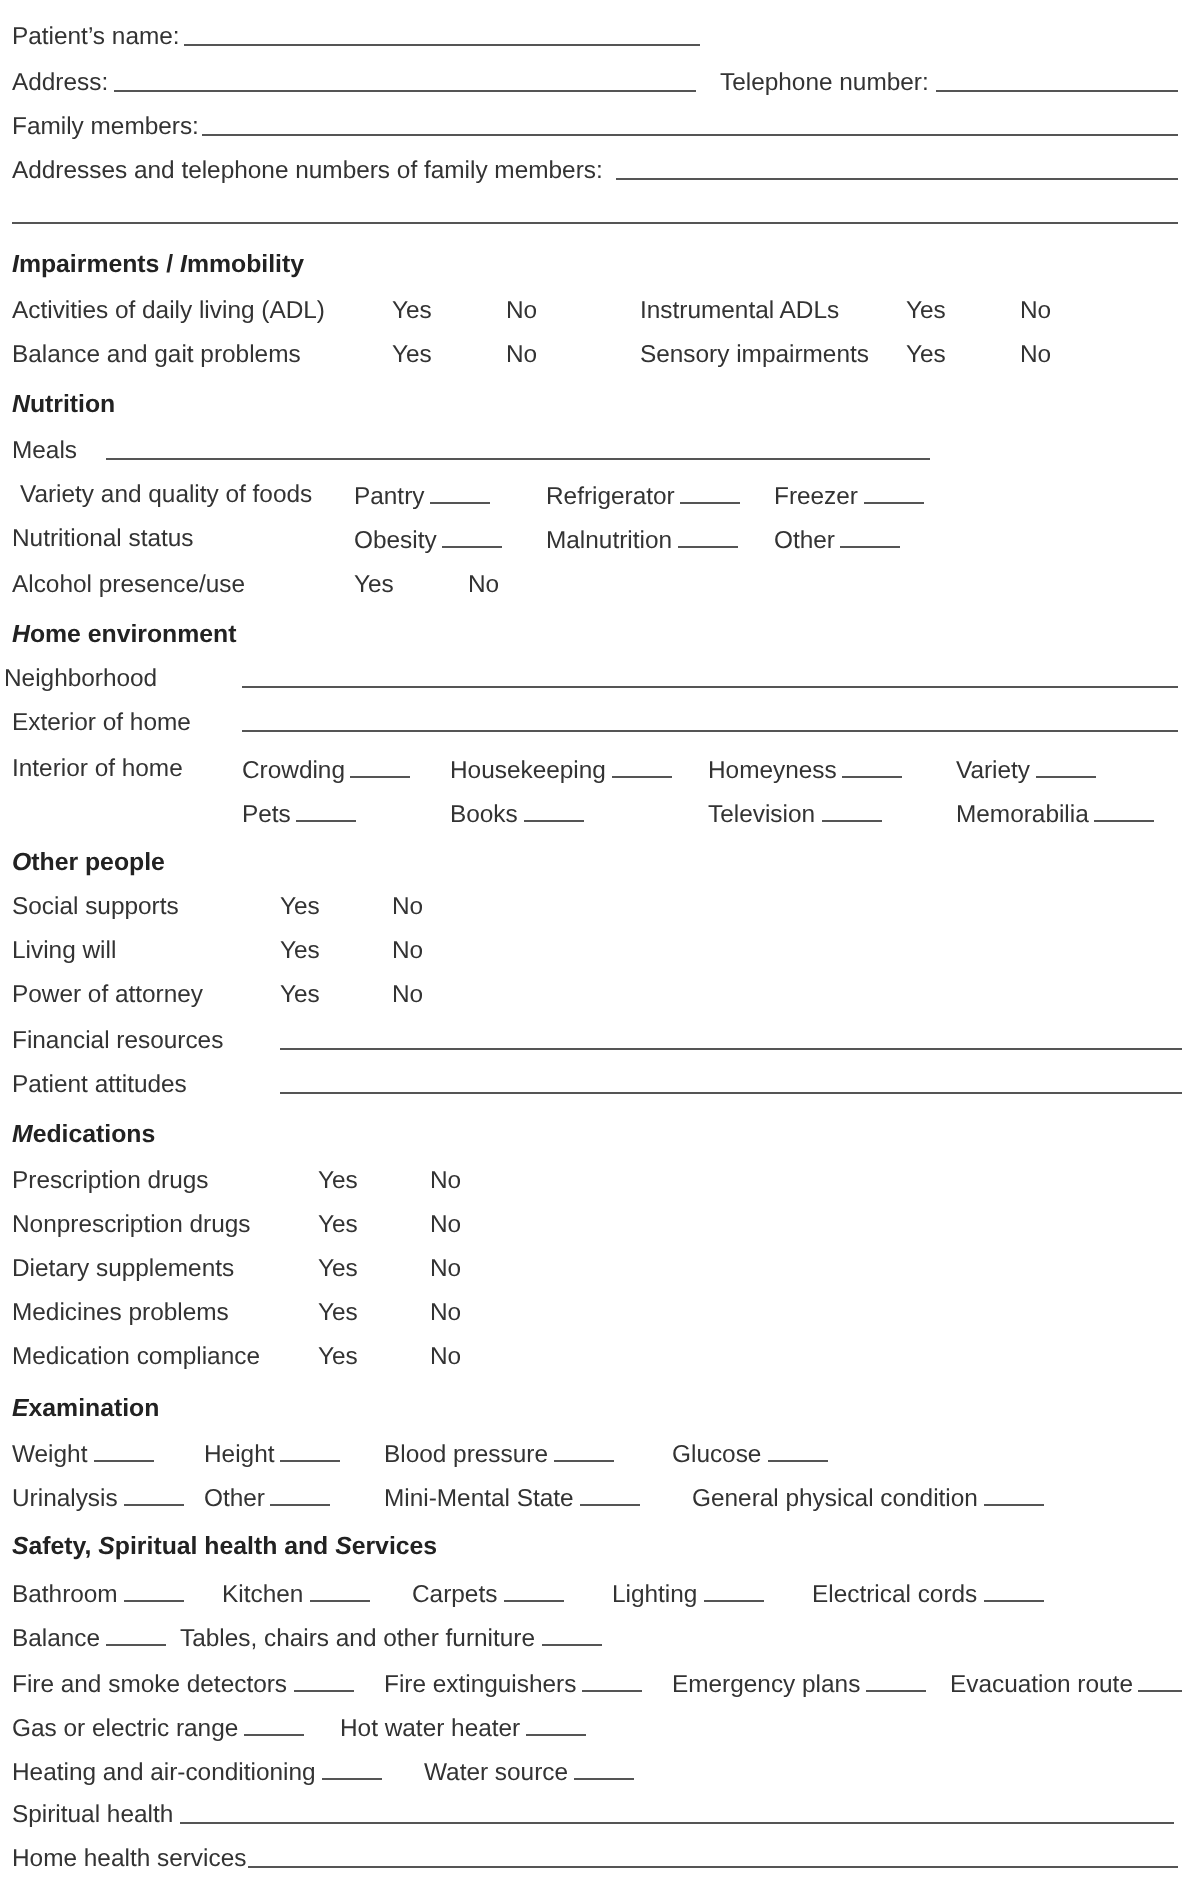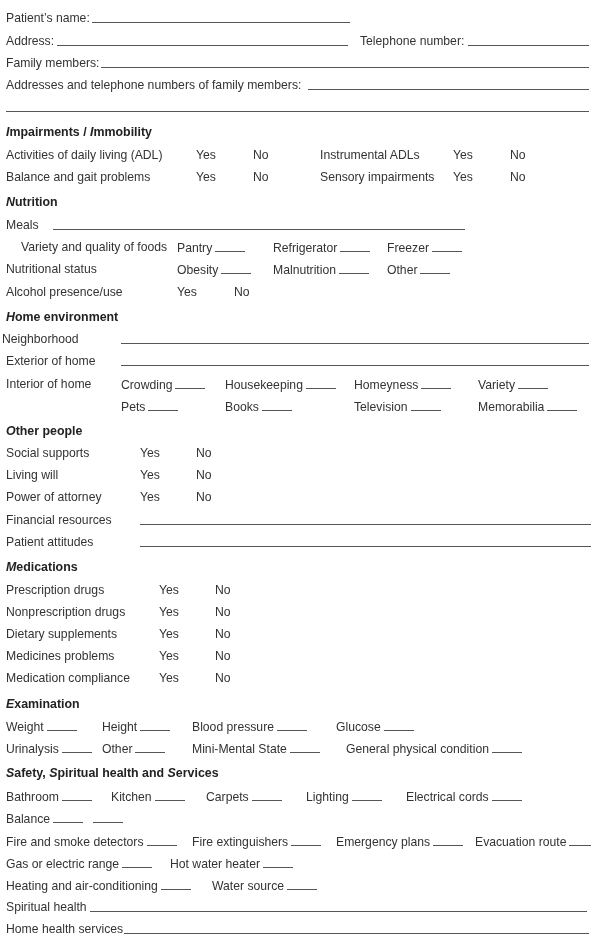--- a/index.html
+++ b/index.html
@@ -43,21 +43,21 @@
 <span class="t" style="left:253px;top:170px">No</span>
 <span class="t" style="left:320px;top:170px">Sensory impairments</span>
 <span class="t" style="left:453px;top:170px">Yes</span>
 <span class="t" style="left:510px;top:170px">No</span>
 
 <div class="h" style="left:6px;top:195px"><i>N</i><span>utrition</span></div>
 
 <span class="t" style="left:6px;top:218px">Meals</span>
 <div class="ln" style="left:53px;top:229px;width:412px"></div>
 
-<span class="t" style="left:21px;top:240px">Variety and quality of foods</span>
+<span class="t" style="left:10px;top:240px">Variety and quality of foods</span>
 <span class="t" style="left:177px;top:240px"><span>Pantry</span><span class="blank"></span></span>
 <span class="t" style="left:273px;top:240px"><span>Refrigerator</span><span class="blank"></span></span>
 <span class="t" style="left:387px;top:240px"><span>Freezer</span><span class="blank"></span></span>
 
 <span class="t" style="left:6px;top:262px">Nutritional status</span>
 <span class="t" style="left:177px;top:262px"><span>Obesity</span><span class="blank"></span></span>
 <span class="t" style="left:273px;top:262px"><span>Malnutrition</span><span class="blank"></span></span>
 <span class="t" style="left:387px;top:262px"><span>Other</span><span class="blank"></span></span>
 
 <span class="t" style="left:6px;top:285px">Alcohol presence/use</span>
@@ -139,21 +139,21 @@
 
 <div class="h" style="left:6px;top:766px"><i>S</i><span>afety, </span><i>S</i><span>piritual health and </span><i>S</i><span>ervices</span></div>
 
 <span class="t" style="left:6px;top:789px"><span>Bathroom</span><span class="blank"></span></span>
 <span class="t" style="left:111px;top:789px"><span>Kitchen</span><span class="blank"></span></span>
 <span class="t" style="left:206px;top:789px"><span>Carpets</span><span class="blank"></span></span>
 <span class="t" style="left:306px;top:789px"><span>Lighting</span><span class="blank"></span></span>
 <span class="t" style="left:406px;top:789px"><span>Electrical cords</span><span class="blank"></span></span>
 
 <span class="t" style="left:6px;top:811px"><span>Balance</span><span class="blank"></span></span>
-<span class="t" style="left:90px;top:811px"><span class="blank"></span></span>
+<span class="t" style="left:90px;top:811px"><span>Tables, chairs and other furniture</span><span class="blank"></span></span>
 
 <span class="t" style="left:6px;top:834px"><span>Fire and smoke detectors</span><span class="blank"></span></span>
 <span class="t" style="left:192px;top:834px"><span>Fire extinguishers</span><span class="blank"></span></span>
 <span class="t" style="left:336px;top:834px"><span>Emergency plans</span><span class="blank"></span></span>
 <span class="t" style="left:475px;top:834px"><span>Evacuation route</span><span class="blank" style="width:22px"></span></span>
 
 <span class="t" style="left:6px;top:856px"><span>Gas or electric range</span><span class="blank"></span></span>
 <span class="t" style="left:170px;top:856px"><span>Hot water heater</span><span class="blank"></span></span>
 
 <span class="t" style="left:6px;top:878px"><span>Heating and air-conditioning</span><span class="blank"></span></span>

